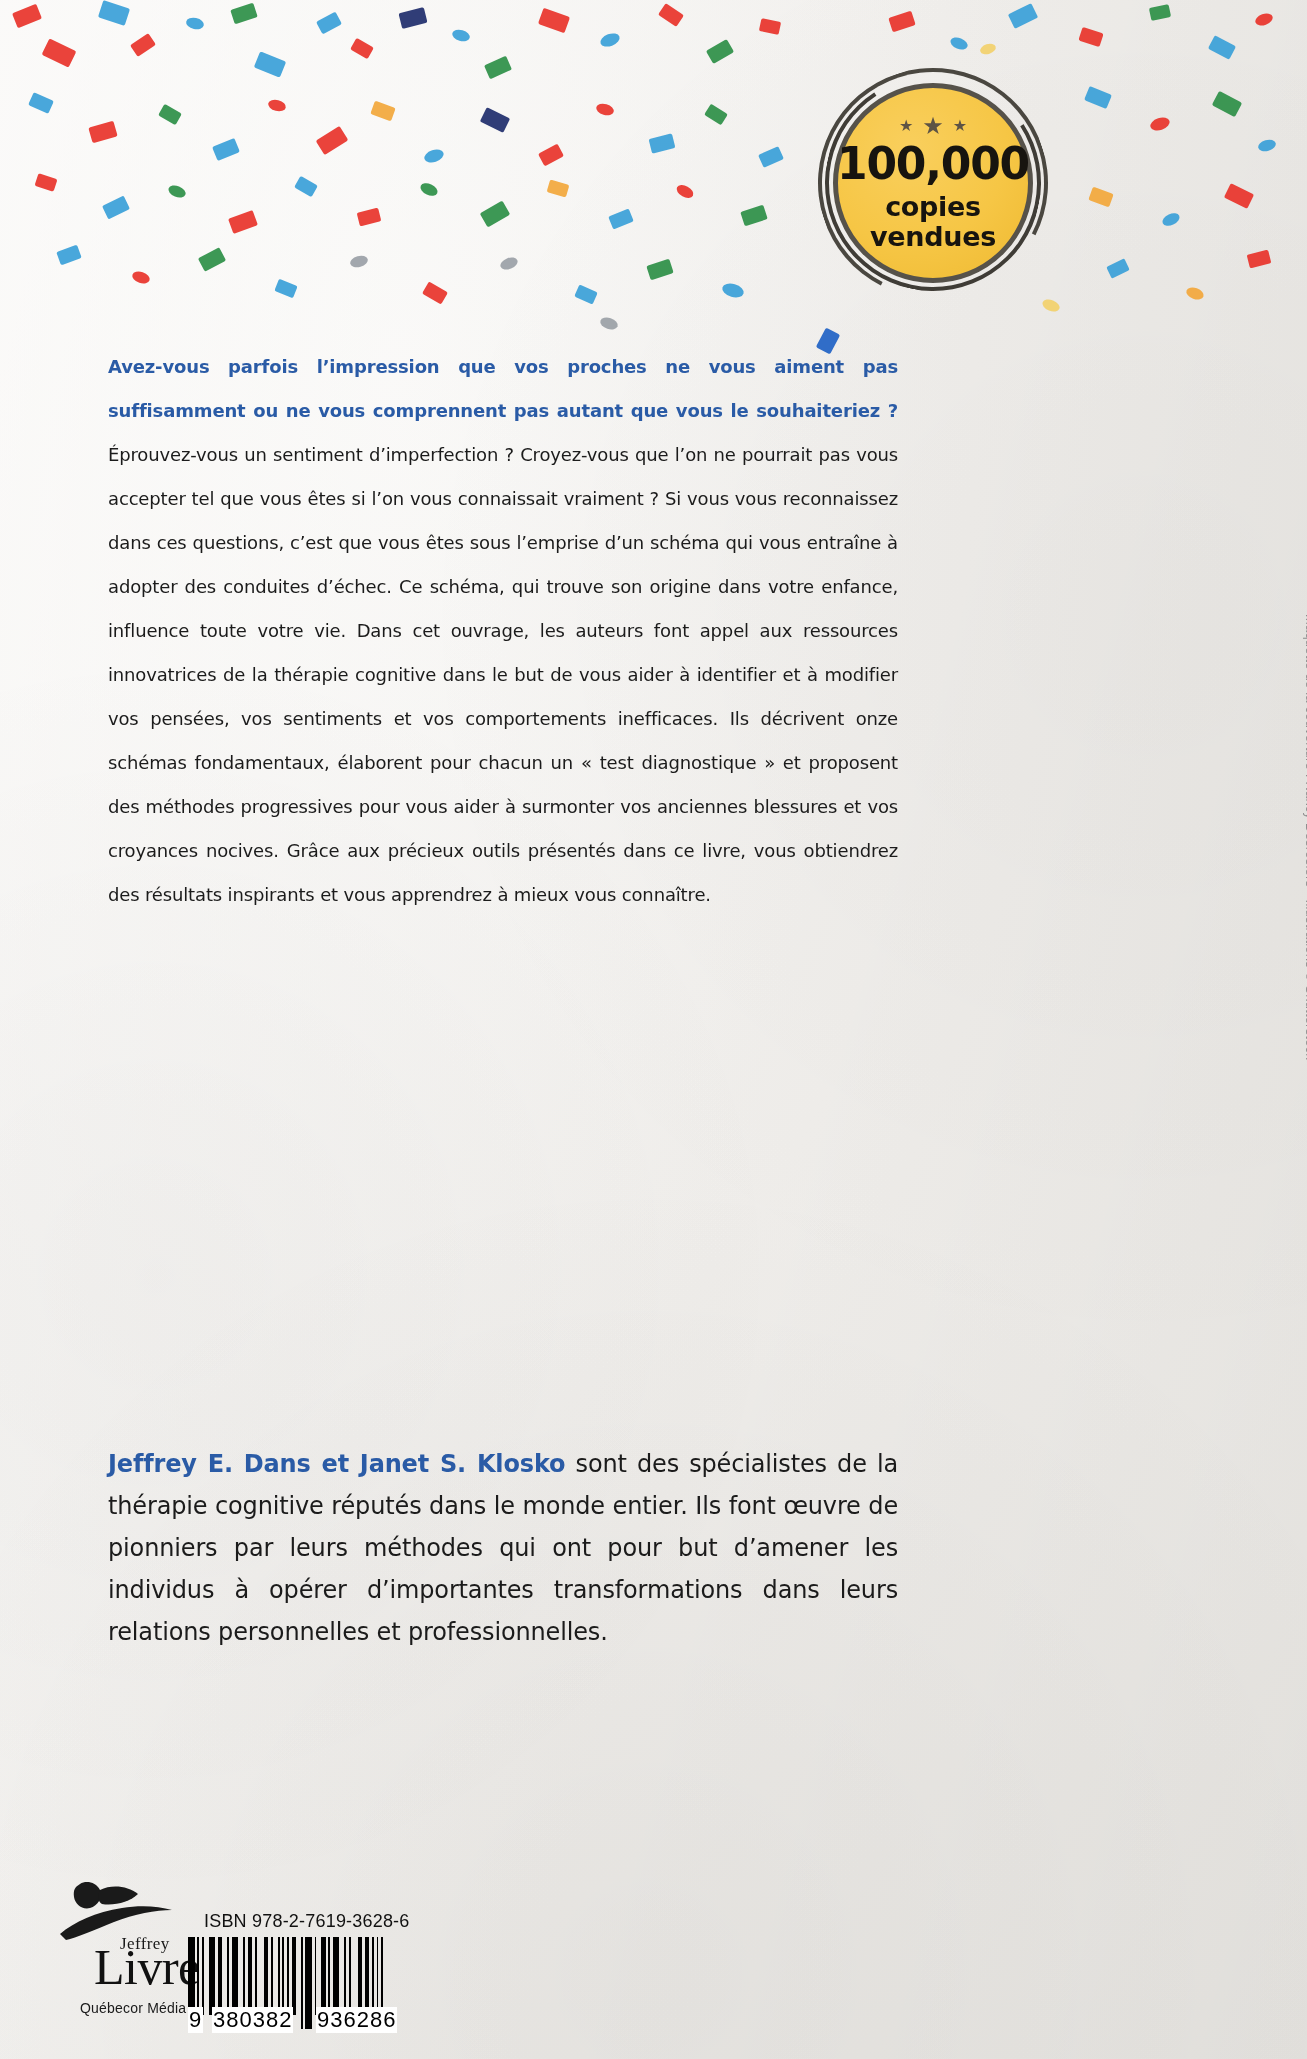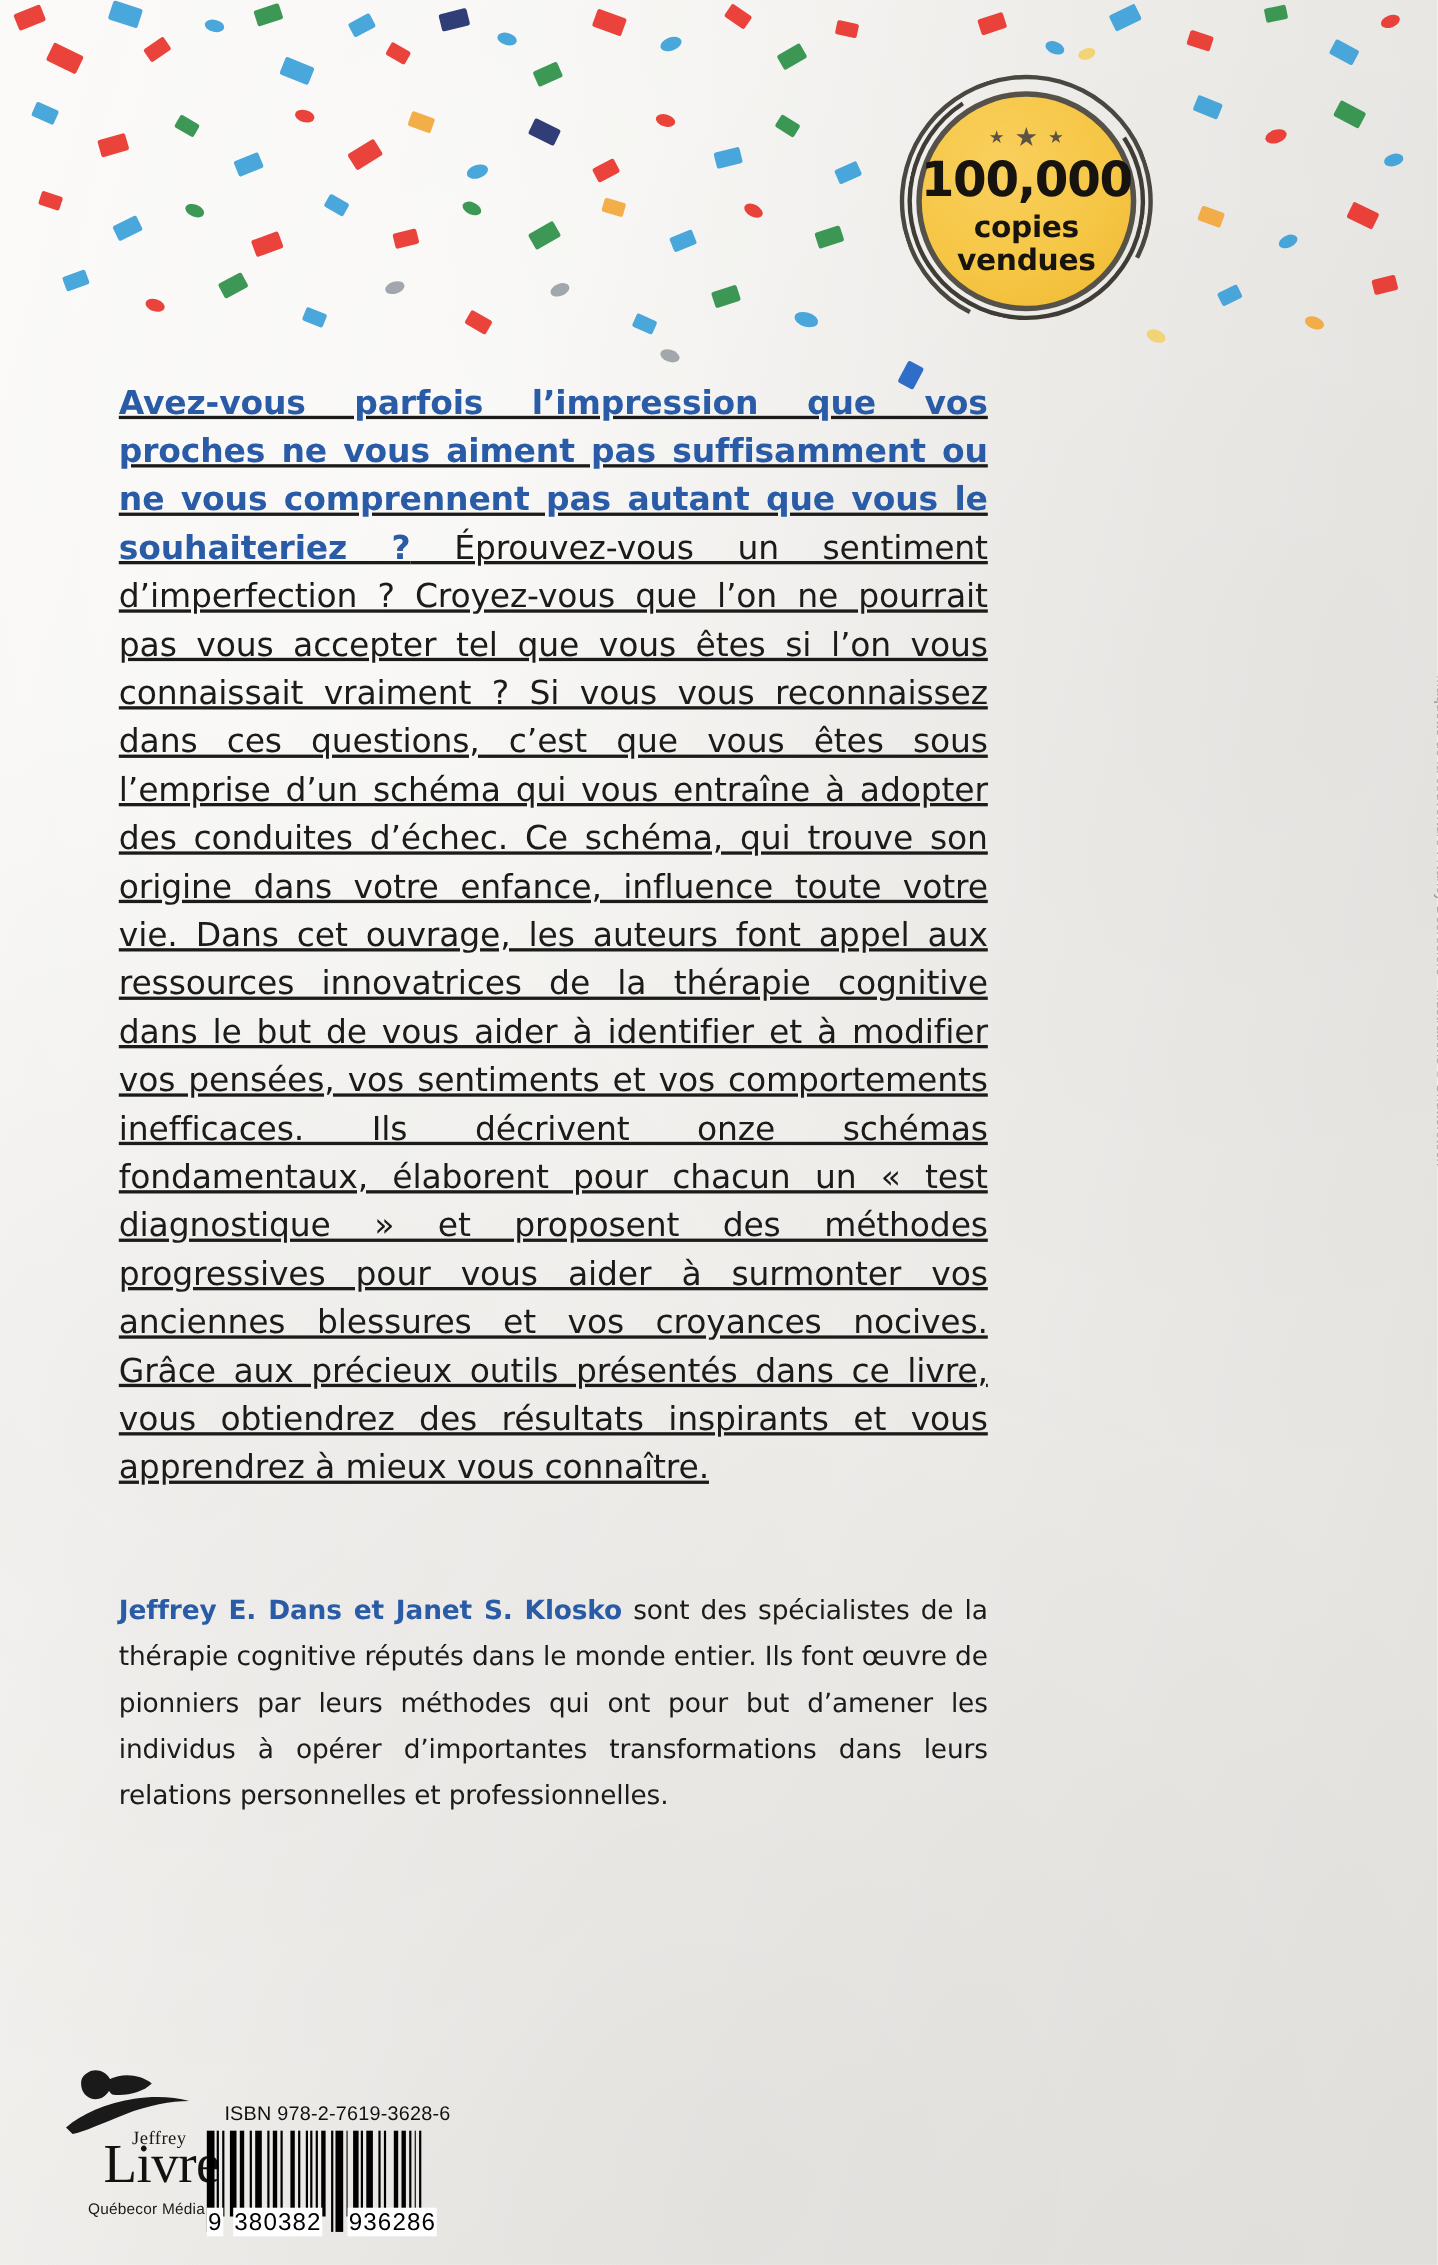--- a/index.html
+++ b/index.html
@@ -125,27 +125,26 @@
 
   
   #copy-block {
     position: absolute;
     left: 108px;
     top: 345px;
     width: 790px;
   }
   #main-blurb {
     font-family: "DejaVu Sans", sans-serif;
-    font-size: 30px;
+    font-size: 18px;
     line-height: 44px;
     color: #1b1b1b;
     text-align: justify;
     text-justify: inter-word;
     letter-spacing: -0.15px;
-    text-decoration: underline;
   }
   #main-blurb .lead {
     color: #2a5ba6;
     font-weight: bold;
   }
 
   #authors-blurb {
     position: absolute;
     left: 108px;
     top: 1443px;

